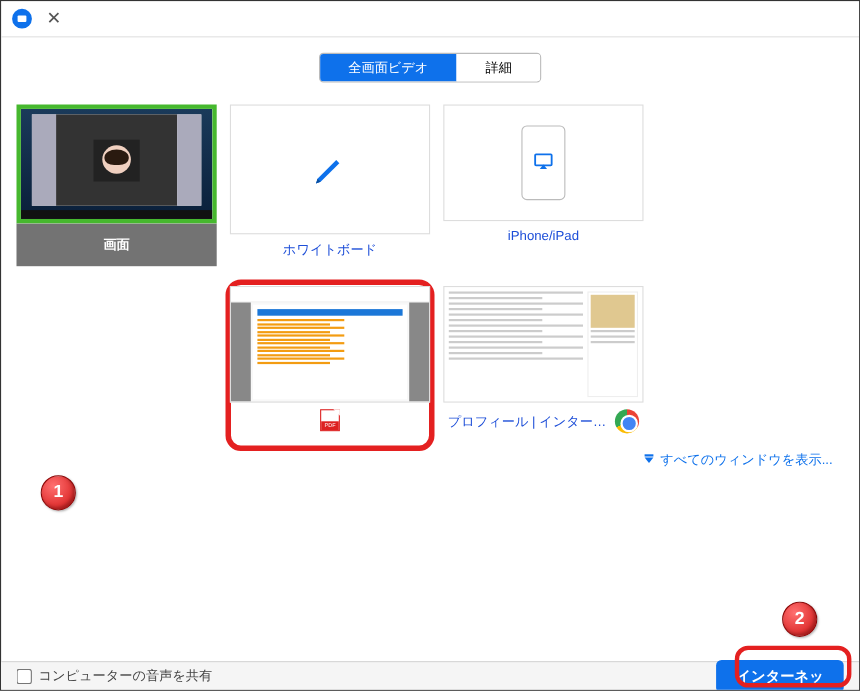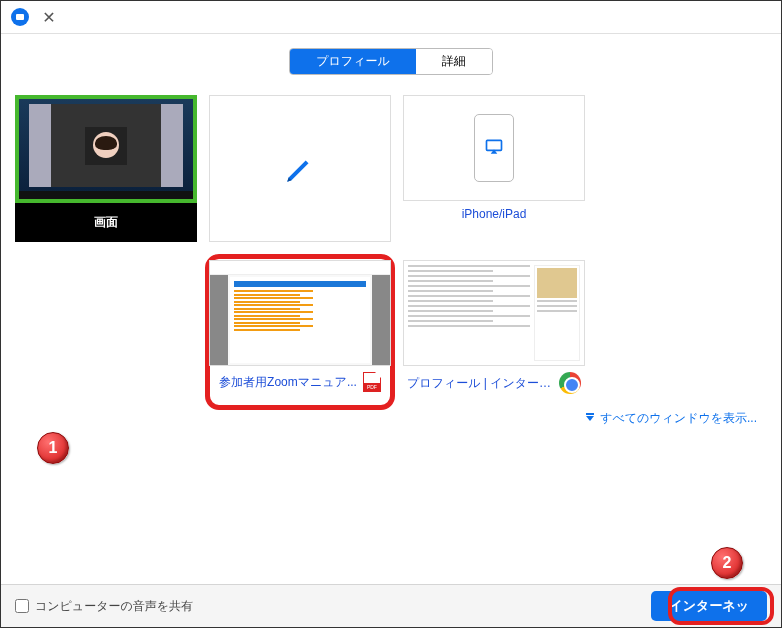--- a/index.html
+++ b/index.html
@@ -15,21 +15,21 @@
     .seg { display: flex; border: 1px solid #bbb; border-radius: 4px; overflow: hidden; }
     .seg-btn { padding: 4px 26px; font-size: 12px; cursor: pointer; background: #fff; border: none; }
     .seg-btn.active { background: #0e71eb; color: #fff; }
     
     .grid { display: flex; flex-wrap: wrap; gap: 18px 12px; padding: 10px 16px 0 14px; }
     .tile { width: 182px; display: flex; flex-direction: column; align-items: center; }
     .thumb { width: 182px; height: 106px; border: 1px solid #ddd; position: relative; background: #fff; overflow: hidden; }
     .tile-label { width: 100%; padding: 6px 4px; text-align: center; font-size: 12px; color: #1d4ed8; display: flex; align-items: center; justify-content: center; gap: 6px; }
     
     
-    .tile-screen .tile-label { background: #000000; color: #fff; padding: 11px 4px; font-weight: bold; }
+    .tile-screen .tile-label { background: #737373; color: #fff; padding: 11px 4px; font-weight: bold; }
     .tile-screen .thumb { border: 4px solid #46b82e; height: 108px; padding: 0; }
     .desktop { width: 100%; height: 100%; background: linear-gradient(#1a3a5a, #0a1f3a); position: relative; }
     .desk-taskbar { position: absolute; bottom: 0; left: 0; right: 0; height: 8px; background: #111; }
     .desk-window { position: absolute; top: 5px; left: 10px; right: 10px; bottom: 12px; background: #f4f4f4; display: flex; }
     .desk-side { width: 22px; background: #aab; }
     .desk-main { flex: 1; background: #333; display: flex; align-items: center; justify-content: center; }
     .desk-video { width: 42px; height: 38px; background: #222; position: relative; }
     .desk-face { width: 26px; height: 26px; border-radius: 50%; background: #f0d0c0; position: absolute; top: 5px; left: 8px; }
     .desk-face::after { content: ""; position: absolute; top: 4px; left: 2px; width: 22px; height: 14px; background: #2a1a10; border-radius: 50% 50% 40% 40%; }
     .desk-right { width: 22px; background: #aab; }
@@ -80,21 +80,21 @@
     .profile-side { width: 46px; border: 1px solid #eee; padding: 2px; }
     .profile-img { width: 100%; height: 30px; background: #e0c890; margin-bottom: 2px; }
     .chrome-icon { width: 22px; height: 22px; border-radius: 50%; background: conic-gradient(#ea4335 0 120deg, #fbbc05 120deg 240deg, #34a853 240deg 360deg); position: relative; flex-shrink: 0; }
     .chrome-icon::after { content: ""; position: absolute; top: 5px; left: 5px; width: 12px; height: 12px; border-radius: 50%; background: #4285f4; border: 2px solid #fff; }
     
     .show-all { text-align: right; padding: 10px 24px 0 0; color: #0e71eb; font-size: 12px; }
     .show-all span { display: inline-flex; align-items: center; gap: 6px; cursor: pointer; }
     .dd-icon { display: inline-block; width: 0; height: 0; border-left: 4px solid transparent; border-right: 4px solid transparent; border-top: 5px solid #0e71eb; position: relative; }
     .dd-icon::before { content: ""; position: absolute; top: -8px; left: -4px; width: 8px; height: 2px; background: #0e71eb; }
     
-    .footer { position: absolute; bottom: 0; left: 0; right: 0; height: 43px; background: #f5f5f5; border-top: 1px solid #d5d5d5; display: flex; align-items: center; padding: 0 14px; }
+    .footer { position: absolute; bottom: 0; left: 0; right: 0; height: 26px; background: #f5f5f5; border-top: 1px solid #d5d5d5; display: flex; align-items: center; padding: 0 14px; }
     .chk { display: flex; align-items: center; gap: 6px; margin-right: 20px; font-size: 12px; color: #444; }
     .chk input { width: 14px; height: 14px; }
     .share-btn { margin-left: auto; padding: 6px 18px; background: #0e71eb; color: #fff; border: none; border-radius: 5px; font-size: 13px; cursor: pointer; font-weight: bold; }
     .share-ring { position: absolute; right: 7px; bottom: 2px; width: 106px; height: 38px; border: 4px solid #e42020; border-radius: 12px; pointer-events: none; }
     
     .callout { position: absolute; width: 32px; height: 32px; border-radius: 50%; background: radial-gradient(circle at 35% 30%, #ff7070, #d01010); color: #fff; font-weight: bold; display: flex; align-items: center; justify-content: center; font-size: 16px; border: 1.5px solid #8a0808; box-shadow: inset -2px -2px 3px rgba(0,0,0,.25), 1px 1px 2px rgba(0,0,0,.3); }
     .c1 { left: 36px; top: 431px; }
     .c2 { right: 38px; bottom: 48px; }
     
     .label-row { display: flex; align-items: center; justify-content: center; gap: 6px; max-width: 100%; }
@@ -103,21 +103,21 @@
 </head>
 <body>
 
 <div class="titlebar">
   <div class="app-icon"></div>
   <div class="close-btn">✕</div>
 </div>
 
 <div class="tab-segment">
   <div class="seg">
-    <button class="seg-btn active">プロフィール</button>
+    <button class="seg-btn active">全画面ビデオ</button>
     <button class="seg-btn">詳細</button>
   </div>
 </div>
 
 <div class="grid">
 
   <div class="tile tile-screen">
     <div class="thumb">
       <div class="desktop">
         <div class="desk-window">
@@ -137,20 +137,21 @@
 
   <div class="tile">
     <div class="thumb wb">
       <div class="pencil">
         <svg viewBox="0 0 24 24" fill="none">
             <path d="M3 21l3-1 12-12-2-2L4 18l-1 3z" fill="#0e71eb"></path>
             <path d="M3 21l3-1-2-2-1 3z" fill="#0a4fa0"></path>
           </svg>
       </div>
     </div>
+    <div class="tile-label">ホワイトボード</div>
   </div>
 
   <div class="tile">
     <div class="thumb">
       <div class="device">
         <div class="airplay">
           <svg viewBox="0 0 24 24" fill="none">
               <rect x="3" y="4" width="18" height="12" rx="1" stroke="#0e71eb" stroke-width="2"></rect>
               <path d="M8 20l4-5 4 5H8z" fill="#0e71eb"></path>
             </svg>
@@ -183,21 +184,20 @@
             <div class="pdf-line"></div>
               <div class="pdf-line"></div>
               <div class="pdf-line"></div>
           </div>
         </div>
         <div class="pdf-side"></div>
       </div>
     </div>
     <div class="tile-label">
       <div class="label-row">
-        <span class="label-text">参加者用Zoomマニュア...</span>
         <span class="pdf-icon"></span>
       </div>
     </div>
   </div>
 
 
   <div class="tile">
     <div class="thumb profile-thumb">
       <div class="profile-left">
         <div class="profile-line"></div>

